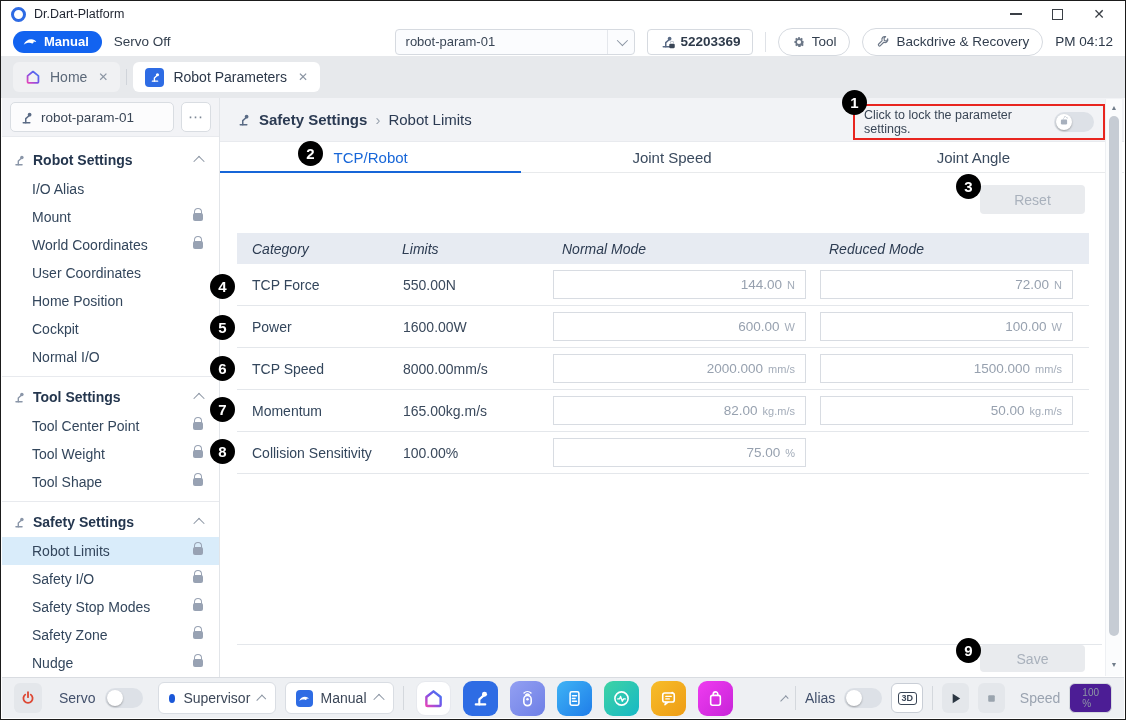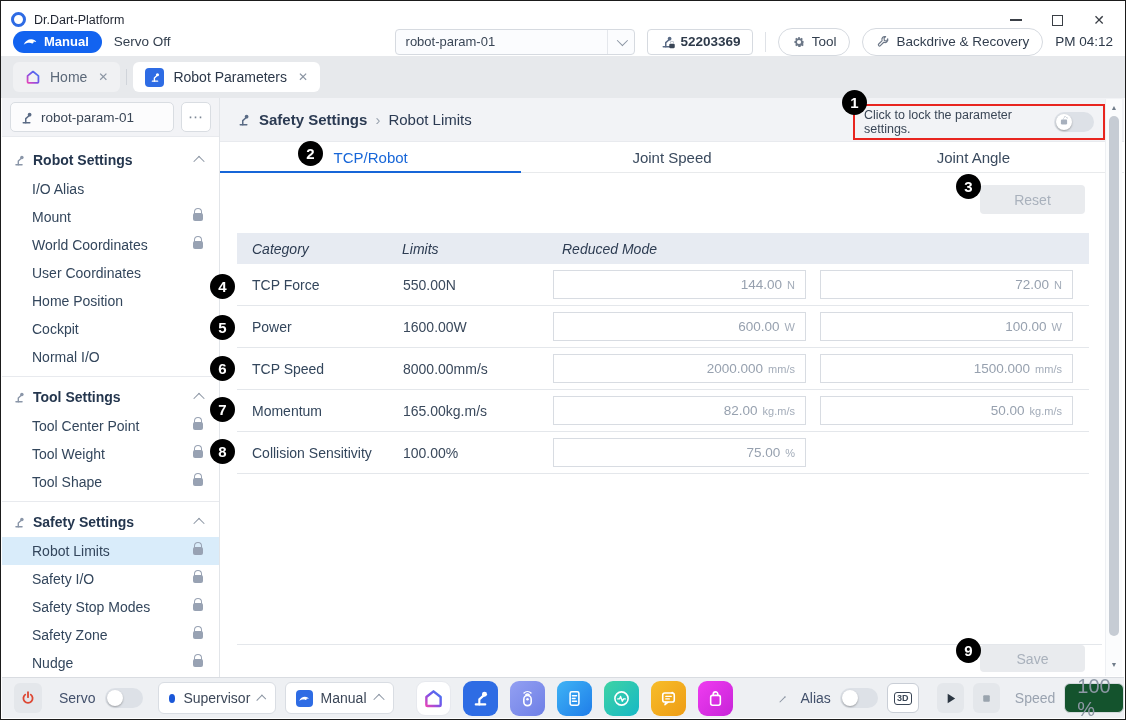--- a/index.html
+++ b/index.html
@@ -1,19 +1,19 @@
 <!DOCTYPE html>
 <html><head>
 <meta charset="utf-8">
 <style>
   html,body{margin:0;padding:0;background:#cfd3d8;}
   .window{position:relative;width:1126px;height:720px;box-sizing:border-box;border:1px solid #1b1b1b;
     background:#fff;font-family:"Liberation Sans",sans-serif;overflow:hidden;}
   
-  .titlebar{height:26px;display:flex;align-items:flex-end;padding:0 10px;background:#fff;}
+  .titlebar{height:26px;display:flex;align-items:center;padding:0 10px;background:#fff;}
   .app-dot{width:9px;height:9px;border:3px solid #2e6be4;border-radius:50%;}
   .app-title{font-size:12.5px;color:#1f2430;margin-left:8px;}
   .win-controls{margin-left:auto;display:flex;align-items:center;gap:30px;padding-right:10px;}
   .win-min{width:12px;height:2px;background:#3a3f46;}
   .win-max{width:11px;height:11px;border:1.5px solid #3a3f46;box-sizing:border-box;}
   .win-close{font-size:14px;color:#3a3f46;line-height:1;}
   
   .toolbar{height:29px;display:flex;align-items:center;padding:0 12px;background:#fff;gap:12px;}
   .manual-pill{display:flex;align-items:center;gap:6px;background:#1263f0;color:#fff;font-weight:bold;
     font-size:13px;height:22px;padding:0 13px 0 9px;border-radius:12px;}
@@ -110,22 +110,22 @@
   .sb-label{font-size:14px;color:#42506b;}
   .sb-label.dim{color:#9aa3b0;}
   .sb-select{height:30px;background:#fff;border:1px solid #d9dde3;border-radius:6px;display:flex;align-items:center;
     gap:8px;padding:0 10px;font-size:14px;color:#3c4758;}
   .blue-dot{width:9px;height:9px;border-radius:50%;background:#1a57d8;}
   .tile{width:35px;height:35px;border-radius:9px;display:flex;align-items:center;justify-content:center;flex:0 0 auto;}
   .tile.t-home{background:#fff;border:1px solid #e7e9ee;box-sizing:border-box;}
   .tile.t-robot{background:#2e6ce4;}
   .dock{display:flex;gap:12px;align-items:center;margin-left:4px;}
   .dock-chev{margin-left:40px;}
-  .speed-btn{height:28px;border:1px solid #d5dade;border-radius:6px;background:#14532d;color:#8e98a5;
-    font-size:20px;padding:0 12px;display:flex;align-items:center;}
+  .speed-btn{height:28px;border:1px solid #d5dade;border-radius:6px;background:#4c1d95;color:#8e98a5;
+    font-size:10px;padding:0 12px;display:flex;align-items:center;}
   .viewer-btn{width:32px;height:30px;border-radius:6px;background:#fff;border:1px solid #c9ced6;display:flex;
     align-items:center;justify-content:center;}
   .viewer-ic{font-size:9px;font-weight:bold;color:#3a4656;border:1.5px solid #3a4656;border-radius:3px;padding:1px 2.5px;line-height:1;}
   
   .badge{position:absolute;width:25px;height:25px;border-radius:50%;background:#000;color:#fff;font-weight:bold;
     font-size:15px;display:flex;align-items:center;justify-content:center;z-index:60;}
   svg{display:block;}
 </style>
 </head>
 <body>
@@ -369,20 +369,21 @@
         <div class="param-tab">Joint Angle</div>
       </div>
 
       <div class="content-area">
         <button class="ghost-btn reset-btn">Reset</button>
 
         <div class="ptable">
           <div class="thead">
             <div>Category</div>
             <div>Limits</div>
+            <div>Normal Mode</div>
             <div>Reduced Mode</div>
           </div>
 
           <div class="trow">
             <div class="cat-cell">TCP Force</div>
             <div class="lim-cell">
                 <span>550.00</span>
                 <span>N</span>
               </div>
             <div>

